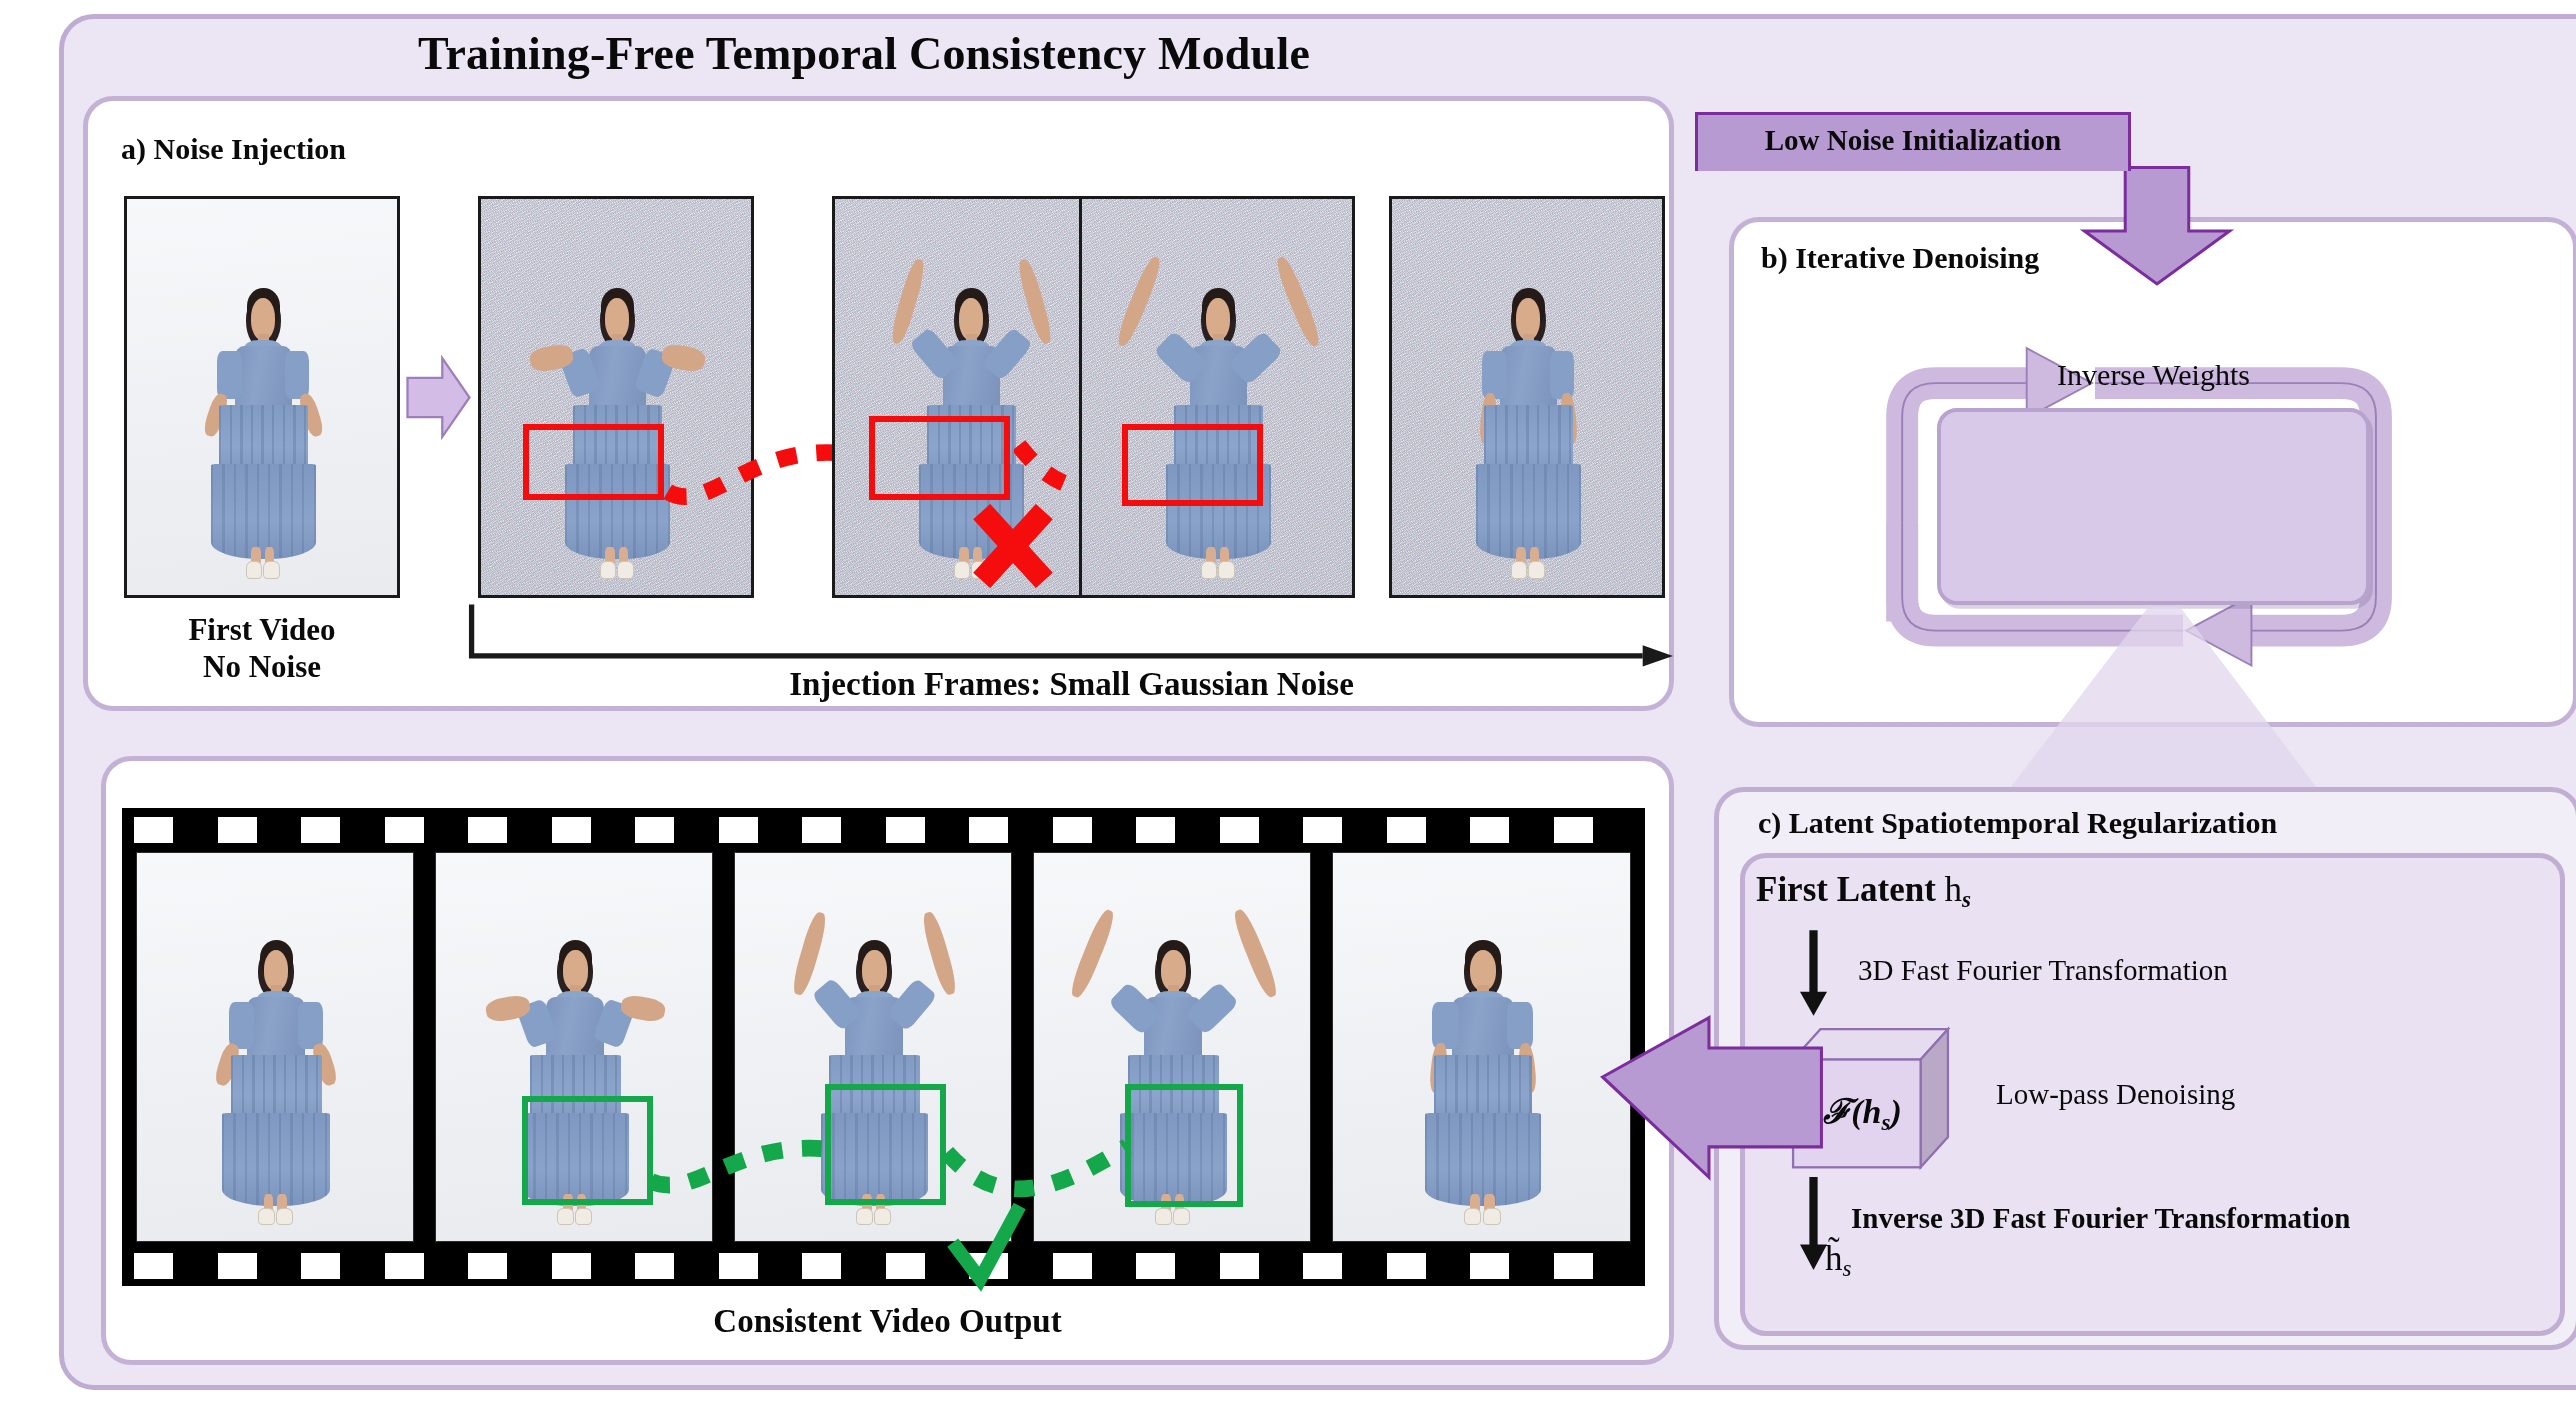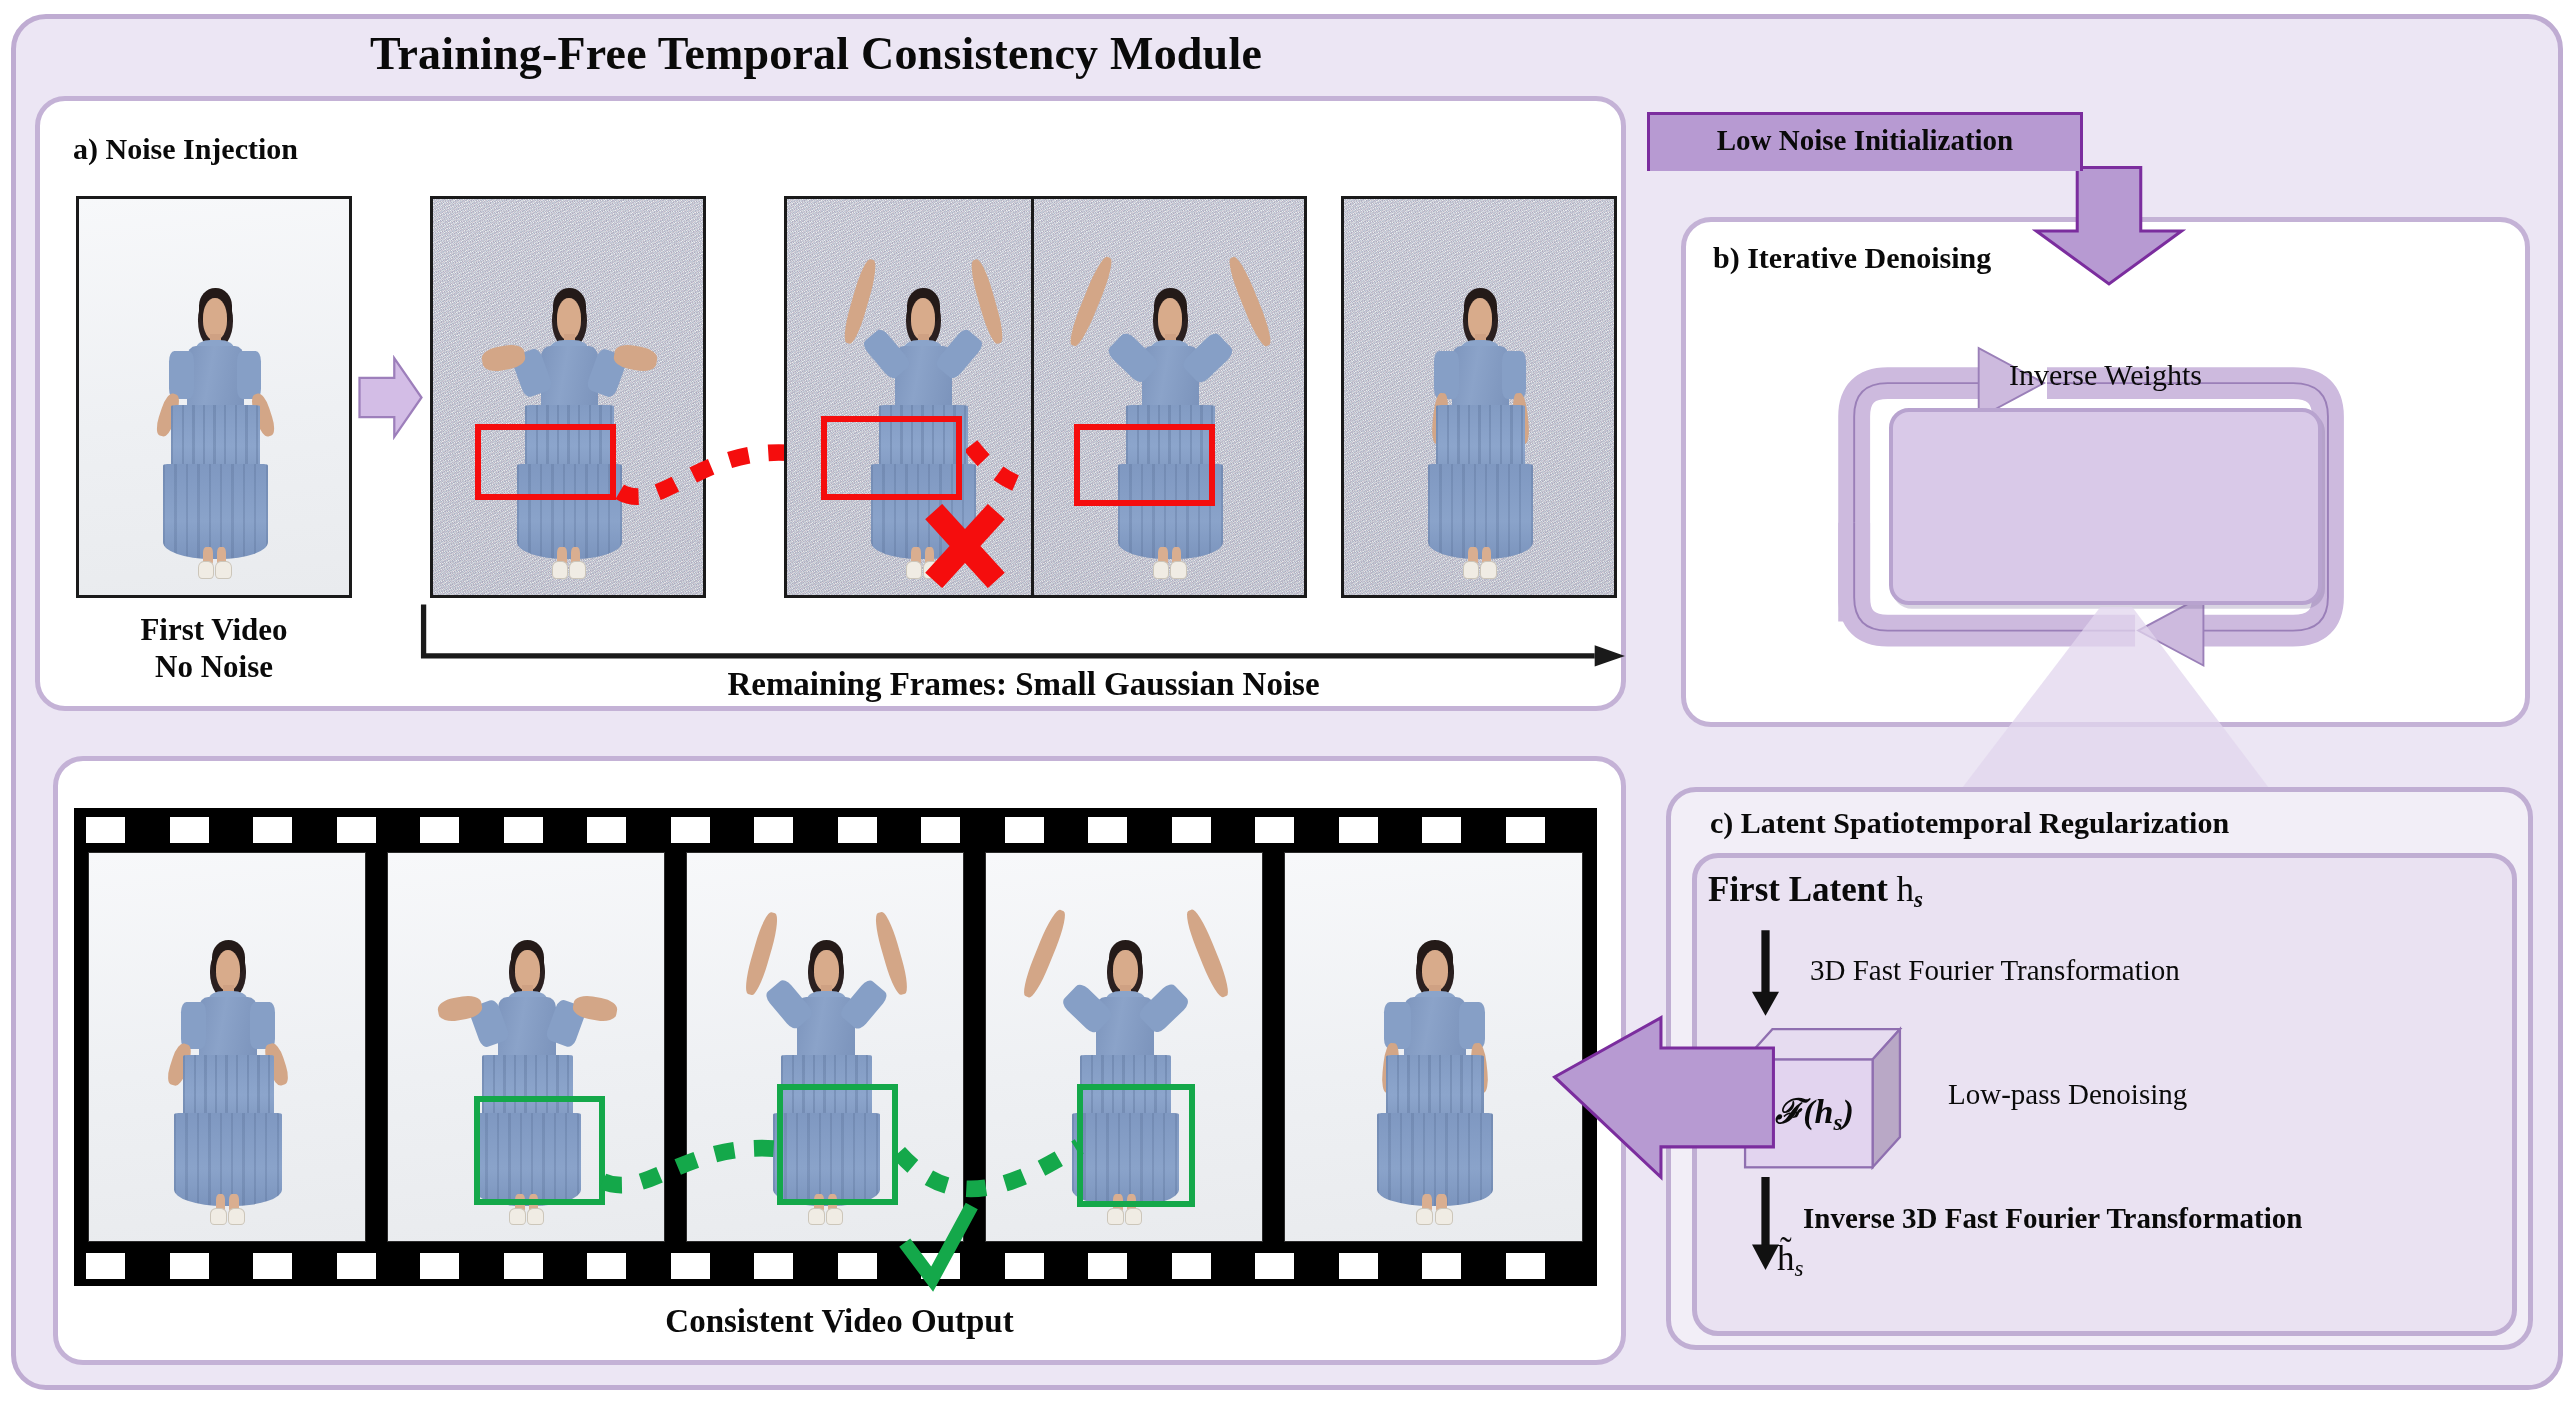--- a/index.html
+++ b/index.html
@@ -3,21 +3,21 @@
 <meta charset="utf-8">
 <style>
   * { box-sizing: border-box; margin: 0; padding: 0; }
   html, body {
     width: 2576px; height: 1402px;
     background: #ffffff;
     font-family: "Liberation Serif", "DejaVu Serif", serif;
     overflow: hidden;
   }
 
-  #root { position: relative; width: 2252px; height: 1402px; }
+  #root { position: relative; width: 2252px; height: 1402px; margin-left: 48px; }
 
   
   .outer-shell {
     position: absolute;
     left: 10.6px; top: 13.7px;
     width: 2552px; height: 1376px;
     background: #ece6f4;
     border: 5.3px solid #bfacd2;
     border-radius: 35px;
   }
@@ -429,21 +429,21 @@
       <div class="fg-leg" style="left:51%; top:88%; width:3.5%; height:5%;"></div>
       <div class="fg-shoe" style="left:44%; top:91.5%; width:6%; height:4.5%;"></div>
       <div class="fg-shoe" style="left:50.5%; top:91.5%; width:6%; height:4.5%;"></div>
     </div>
   </div>
 
   <svg class="axis" style="left:416px; top:600px;" width="1215" height="68" viewBox="0 0 1600 90">
     <path d="M6,6 L6,74 L1556,74" fill="none" stroke="#1a1a1a" stroke-width="7"></path>
     <polygon points="1556,60 1596,74 1556,88" fill="#1a1a1a"></polygon>
   </svg>
-  <div class="cap" style="left:416px; top:665px; width:1215px; font-size:33px;">Remaining Frames: Small Gaussian Noise</div>
+  <div class="cap" style="left:416px; top:665px; width:1215px; font-size:33px;">Injection Frames: Small Gaussian Noise</div>
 
   <div id="lni-banner"></div>
   <div id="lni-text">Low Noise Initialization</div>
   <svg style="position:absolute; left:2004px; top:166px; z-index:6;" width="213" height="121" viewBox="0 0 280 160">
     <polygon points="96,2 180,2 180,86 234,86 138,156 42,86 96,86" fill="#b79ad2" stroke="#7b2d9e" stroke-width="4"></polygon>
   </svg>
 
   <div class="panel" id="panel-b"></div>
   <div class="panel-label" id="label-b">b) Iterative Denoising</div>
 

